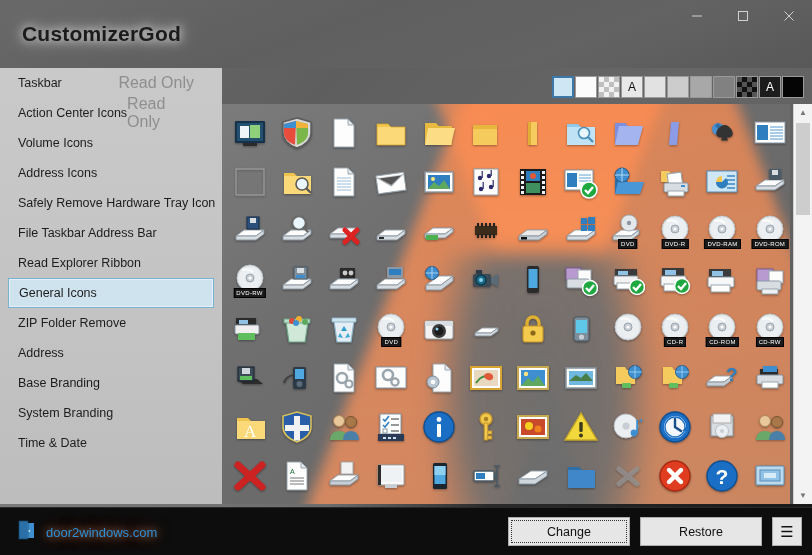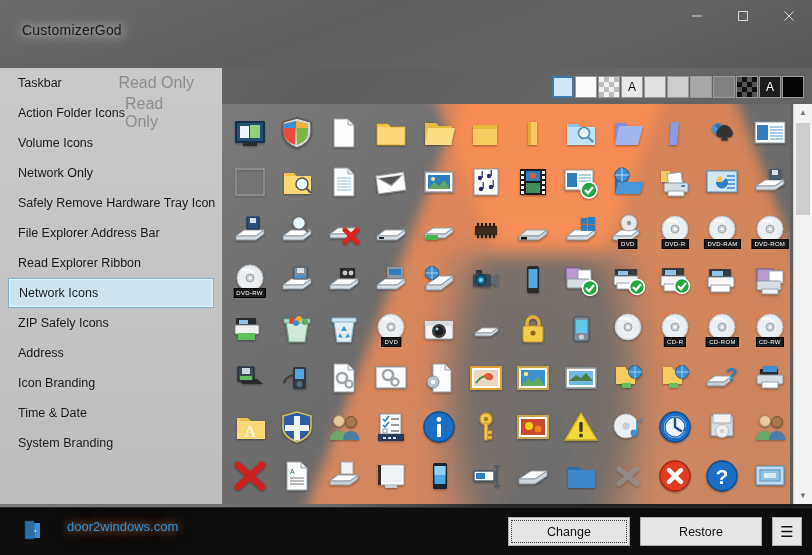--- a/index.html
+++ b/index.html
@@ -13,23 +13,23 @@
     background:linear-gradient(135deg,#6f6f6f 0%,#5e5e5e 30%,#666 55%,#5a5a5a 100%);
   }
 
   
   .titlebar{
     position:absolute;left:0;top:0;width:812px;height:68px;
     background:linear-gradient(160deg,#696969 0%,#5f5f5f 40%,#636363 70%,#585858 100%);
   }
   .title-text{
     position:absolute;left:22px;top:22px;
-    font-size:14px;color:#1b1b1b;letter-spacing:.2px;
+    font-size:21px;color:#1b1b1b;letter-spacing:.2px;
     text-shadow:0 0 10px rgba(255,255,255,.85),0 0 18px rgba(255,255,255,.6);
-    font-weight:400;
+    font-weight:700;
   }
   .wbtns{position:absolute;right:0;top:0;height:42px;display:flex;}
   .wbtn{
     width:46px;height:32px;display:flex;align-items:center;justify-content:center;
     color:#d2d2d2;font-size:15px;line-height:1;cursor:default;
   }
   .wbtn svg{display:block;}
 
   
   .sidebar{
@@ -140,21 +140,21 @@
     background:#cdcdcd;cursor:default;
   }
 
   
   .bottombar{
     position:absolute;left:0;bottom:0;width:812px;height:47px;
     background:#0d0d0d;
     border-top:1px solid #2a2a2a;
   }
   .brand{
-    position:absolute;left:22px;top:11px;display:flex;align-items:flex-start;gap:23px;
+    position:absolute;left:16px;top:11px;display:flex;align-items:center;gap:8px;
   }
   .brand .btxt{
     font-size:13px;color:#2e8fd6;
     text-shadow:0 0 9px rgba(255,170,120,.75),0 0 16px rgba(255,150,90,.5);
   }
   .btns{position:absolute;right:10px;top:9px;display:flex;align-items:center;gap:10px;}
   .btn{
     height:29px;min-width:122px;padding:0 14px;box-sizing:border-box;
     background:#e6e6e6;border:1px solid #adadad;color:#111;font-size:12.5px;
     display:flex;align-items:center;justify-content:center;cursor:default;
@@ -193,55 +193,55 @@
       </div>
     </div>
   </div>
 
   <div class="sidebar" id="sidebar">
       <div class="side-item">
         <span class="lbl">Taskbar</span>
         <span class="ro">Read Only</span>
       </div>
       <div class="side-item">
-        <span class="lbl">Action Folder Icons</span>
+        <span class="lbl">Action Center Icons</span>
         <span class="ro">Read Only</span>
       </div>
       <div class="side-item">
         <span class="lbl">Volume Icons</span>
       </div>
       <div class="side-item">
-        <span class="lbl">Network Only</span>
+        <span class="lbl">Address Icons</span>
       </div>
       <div class="side-item">
         <span class="lbl">Safely Remove Hardware Tray Icon</span>
       </div>
       <div class="side-item">
-        <span class="lbl">File Explorer Address Bar</span>
+        <span class="lbl">File Taskbar Address Bar</span>
       </div>
       <div class="side-item">
         <span class="lbl">Read Explorer Ribbon</span>
       </div>
       <div class="side-item sel">
-        <span class="lbl">Network Icons</span>
+        <span class="lbl">General Icons</span>
       </div>
       <div class="side-item">
-        <span class="lbl">ZIP Safely Icons</span>
+        <span class="lbl">ZIP Folder Remove</span>
       </div>
       <div class="side-item">
         <span class="lbl">Address</span>
       </div>
       <div class="side-item">
-        <span class="lbl">Icon Branding</span>
+        <span class="lbl">Base Branding</span>
+      </div>
+      <div class="side-item">
+        <span class="lbl">System Branding</span>
       </div>
       <div class="side-item">
         <span class="lbl">Time &amp; Date</span>
-      </div>
-      <div class="side-item">
-        <span class="lbl">System Branding</span>
       </div>
     </div>
 
   <div class="palette" id="palette">
       <div class="sw sel" style="background: rgb(207, 230, 245); border-color: rgb(61, 120, 168);"></div>
       <div class="sw" style="background: rgb(251, 251, 251);"></div>
       <div class="sw checker"></div>
       <div class="sw" style="background: rgb(232, 232, 232);">
         <span class="a" style="color: rgb(17, 17, 17);">A</span>
       </div>

